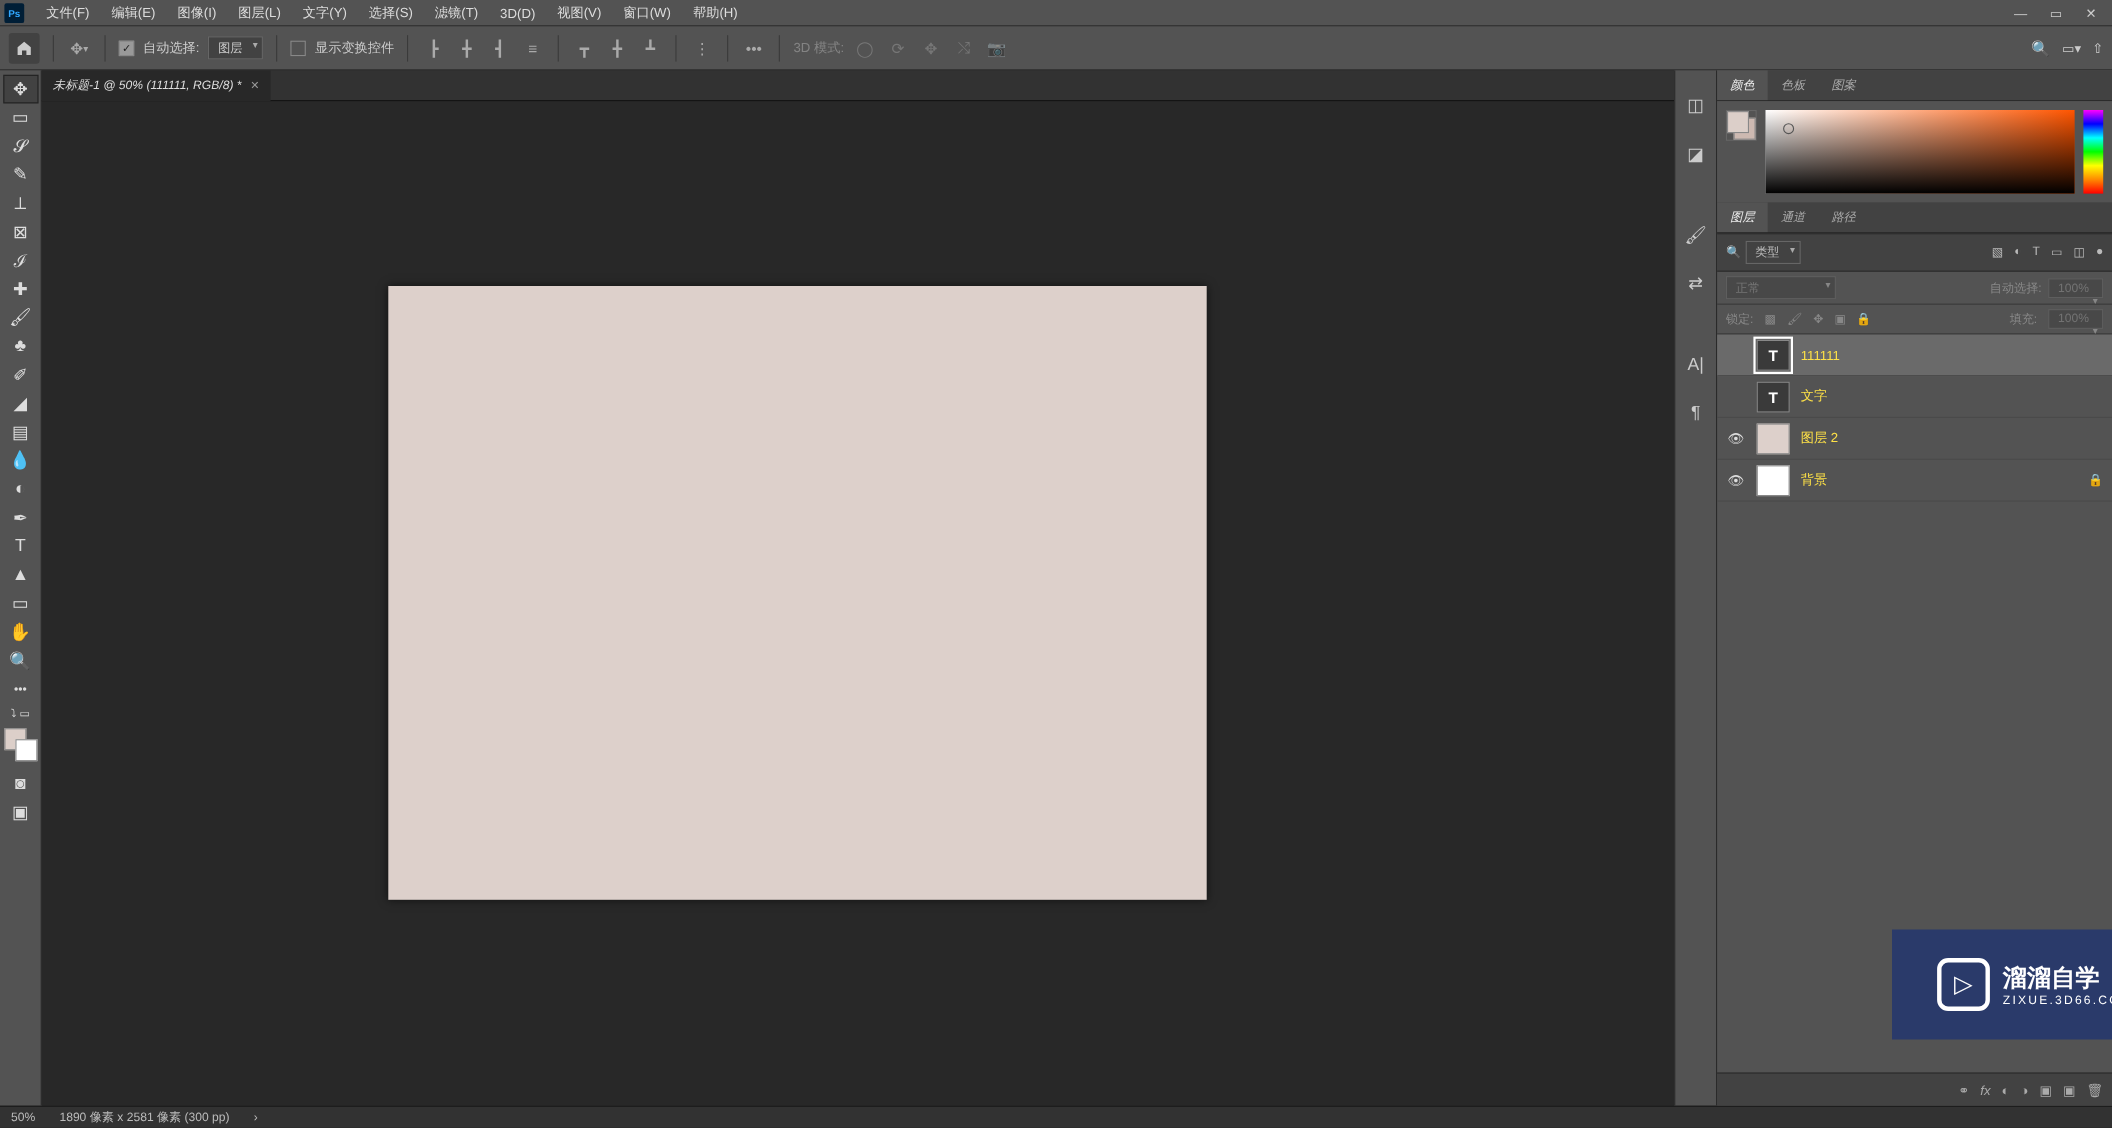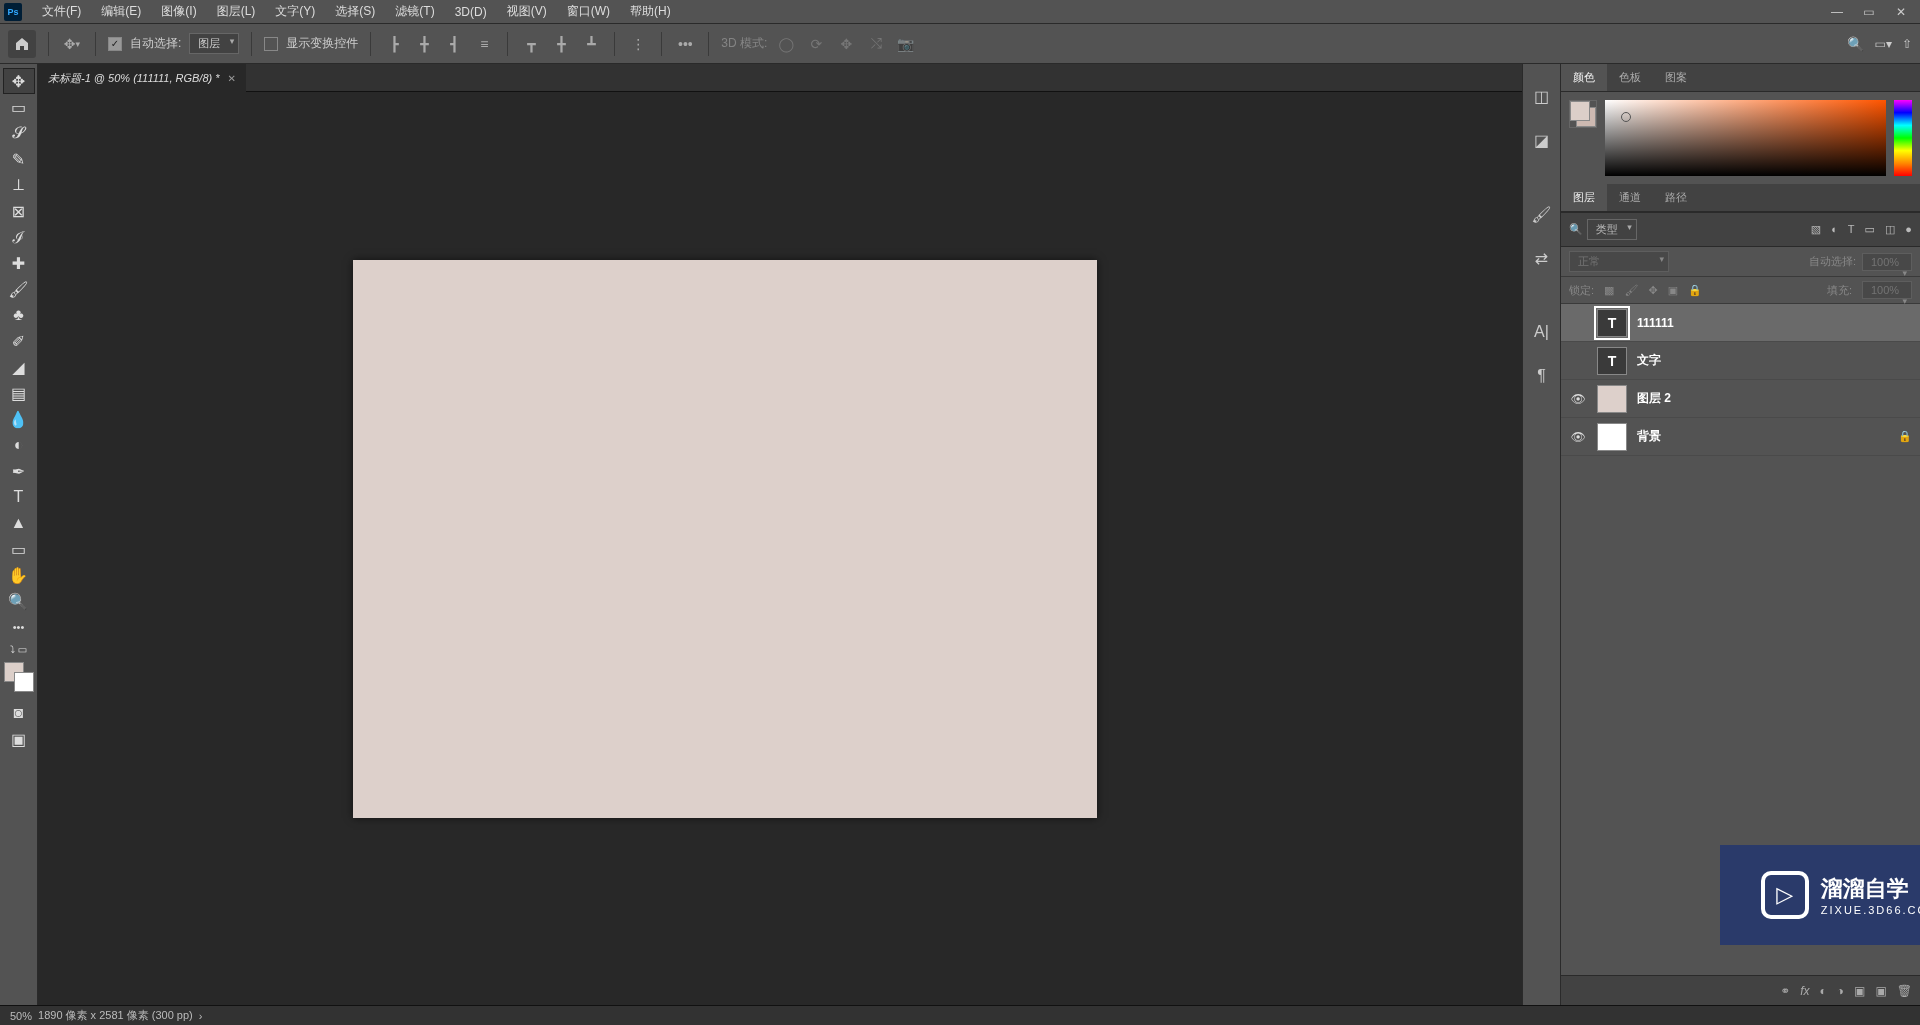--- a/index.html
+++ b/index.html
@@ -20,52 +20,52 @@
 .disabled { opacity: 0.4; }
 .opt-right { margin-left: auto; display: flex; align-items: center; gap: 10px; }
 .workspace { display: flex; height: calc(100% - 84px); }
 .toolbar { width: 38px; background: #535353; border-right: 1px solid #2a2a2a; display: flex; flex-direction: column; align-items: center; padding-top: 4px; }
 .tool { width: 32px; height: 26px; display: flex; align-items: center; justify-content: center; color: #ddd; cursor: pointer; font-size: 16px; position: relative; }
 .tool.active { background: #424242; border: 1px solid #222; }
 .tool-swatch { width: 30px; height: 30px; margin-top: 4px; position: relative; }
 .tool-swatch .fg { width: 20px; height: 20px; background: #dccfc9; border: 1px solid #888; position: absolute; top: 0; left: 0; }
 .tool-swatch .bg { width: 20px; height: 20px; background: #fff; border: 1px solid #888; position: absolute; bottom: 0; right: 0; }
 .canvas-area { flex: 1; display: flex; flex-direction: column; background: #282828; }
-.tabbar { height: 28px; background: #323232; display: flex; align-items: flex-start; border-bottom: 1px solid #111; }
+.tabbar { height: 28px; background: #323232; display: flex; align-items: center; border-bottom: 1px solid #111; }
 .doc-tab { height: 28px; background: #282828; padding: 0 10px; display: flex; align-items: center; gap: 8px; color: #ddd; font-size: 11px; font-style: italic; }
 .doc-close { font-size: 10px; color: #999; cursor: pointer; font-style: normal; }
 .canvas-wrap { flex: 1; display: flex; align-items: center; justify-content: center; overflow: hidden; }
 .canvas { width: 744px; height: 558px; background: #ddd0cb; box-shadow: 0 0 8px rgba(0,0,0,.6); margin-left: -110px; margin-top: -20px;}
 .panel-strip { width: 38px; background: #535353; border-left: 1px solid #2a2a2a; padding-top: 20px; display: flex; flex-direction: column; align-items: center; gap: 20px; }
 .strip-icon { width: 24px; height: 24px; display: flex; align-items: center; justify-content: center; color: #ccc; font-size: 16px; cursor: pointer; }
 .panels { width: 360px; background: #535353; border-left: 1px solid #2a2a2a; display: flex; flex-direction: column; }
-.panel-tabs { height: 28px; display: flex; align-items: flex-end; background: #424242; border-bottom: 1px solid #2a2a2a; }
+.panel-tabs { height: 28px; display: flex; align-items: flex-end; background: #424242; border-bottom: 1px solid #2a2a2a; font-style: italic; }
 .ptab { padding: 6px 12px; color: #aaa; cursor: pointer; font-size: 11px; }
 .ptab.active { background: #535353; color: #eee; }
 .color-panel { padding: 8px; display: flex; gap: 8px; background: #535353; }
 .color-swatches { width: 28px; height: 28px; position: relative; border: 1px solid #666;}
 .color-swatches .fg2 { width: 20px; height: 20px; background: #dccfc9; border: 1px solid #888; position: absolute; top: 0; left: 0; z-index:2;}
 .color-swatches .bg2 { width: 20px; height: 20px; background: #cdb9b1; border: 1px solid #888; position: absolute; bottom: 0; right: 0; }
 .color-field { flex: 1; height: 76px; background: linear-gradient(to bottom, transparent, #000), linear-gradient(to right, #fff, #ff5500); position: relative; }
 .color-field .picker { width: 10px; height: 10px; border: 1px solid #555; border-radius: 50%; position: absolute; top: 12px; left: 16px; }
 .hue-strip { width: 18px; height: 76px; background: linear-gradient(to bottom, #f0f, #00f, #0ff, #0f0, #ff0, #f80, #f00); }
 .layers-head { display: flex; gap: 4px; padding: 6px 8px; align-items: center; background: #424242; border-top: 1px solid #2a2a2a; border-bottom: 1px solid #2a2a2a; font-size: 11px; color: #bbb;}
 .filter-icons { display: flex; gap: 10px; margin-left: auto; }
 .layer-props { padding: 4px 8px; display: flex; align-items: center; gap: 6px; font-size: 11px; color: #888; border-bottom: 1px solid #3a3a3a;}
 .layer-lock-row { padding: 4px 8px; display: flex; align-items: center; gap: 10px; font-size: 11px; color: #888; border-bottom: 1px solid #3a3a3a;}
 .layer-list { flex: 1; overflow: auto; }
 .layer { display: flex; align-items: center; height: 38px; padding: 0 8px; gap: 10px; border-bottom: 1px solid #4a4a4a; cursor: pointer; }
 .layer.selected { background: #6a6a6a; }
 .eye { width: 18px; text-align: center; font-size: 12px; color: #ddd; }
 .thumb { width: 30px; height: 28px; background: #fff; border: 1px solid #888; display: flex; align-items: center; justify-content: center; color: #222; font-size: 14px; font-weight: bold;}
 .thumb.type { background: #3a3a3a; color: #fff; }
 .thumb.sel { outline: 2px solid #fff; outline-offset: 1px;}
-.layer-name { color: #ffffff; font-size: 12px; font-weight: bold; }
+.layer-name { color: #fde047; font-size: 12px; }
 .lockicon { margin-left: auto; color: #aaa; font-size: 11px; }
-.statusbar { height: 20px; background: #323232; border-top: 1px solid #111; display: flex; align-items: center; padding: 0 10px; gap: 6px; font-size: 11px; color: #bbb; }
+.statusbar { height: 20px; background: #323232; border-top: 1px solid #111; display: flex; align-items: center; padding: 0 10px; gap: 22px; font-size: 11px; color: #bbb; }
 .panel-footer { height: 30px; background: #424242; border-top: 1px solid #2a2a2a; display: flex; align-items: center; justify-content: flex-end; gap: 10px; padding: 0 8px; color: #aaa; font-size: 12px;}
 .watermark { position: absolute; right: 400px; bottom: 40px; width: 260px; height: 100px; background: #2a3a6a; display: flex; align-items: center; justify-content: center; gap: 12px; color: #fff; }
 .watermark .play { width: 48px; height: 48px; border: 4px solid #fff; border-radius: 10px; display: flex; align-items: center; justify-content: center; font-size: 22px;}
 .watermark .txt { font-size: 22px; font-weight: bold; }
 .watermark .sub { font-size: 11px; letter-spacing: 2px;}
 .search-icon { font-size: 14px; }
 svg { display: block; }
 </style>
 </head>
 <body>

